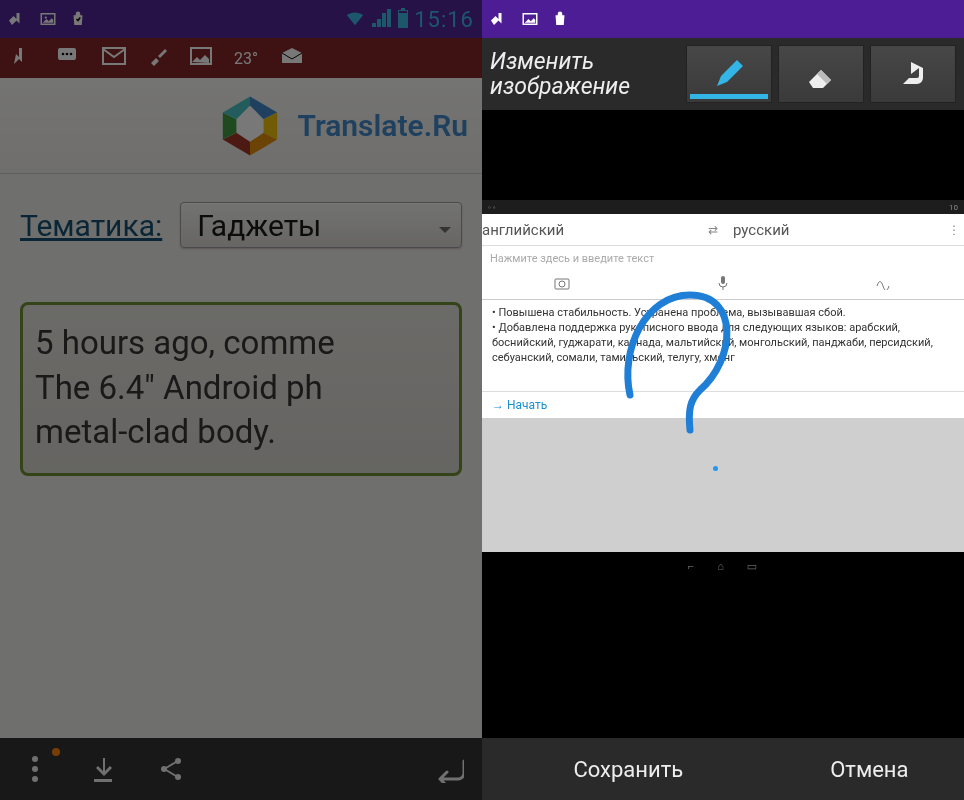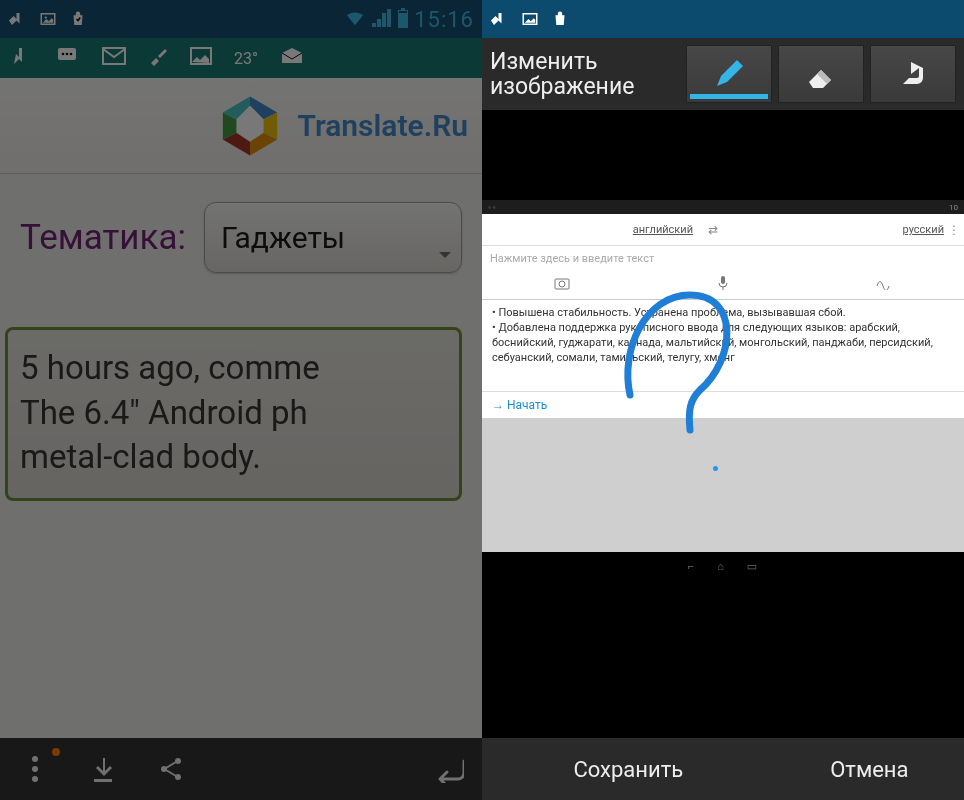--- a/index.html
+++ b/index.html
@@ -15,21 +15,21 @@
     width: 482px;
     height: 800px;
     position: relative;
     background: #000;
     display: flex;
     flex-direction: column;
   }
   
   .status-bar {
     height: 38px;
-    background: #0c4a6e;
+    background: #4c1d95;
     display: flex;
     align-items: center;
     padding: 0 8px;
     color: #fff;
     font-size: 14px;
   }
   .status-left { display: flex; gap: 10px; align-items: center; }
   .status-right { margin-left: auto; display: flex; gap: 6px; align-items: center; }
   .clock { color: #33b5e5; font-size: 22px; letter-spacing: 1px; }
   .sig-wifi { color: #33b5e5; }
@@ -47,21 +47,21 @@
 
   
   .left .dim-overlay {
     position: absolute; inset: 0;
     background: rgba(10,10,10,0.55);
     pointer-events: none;
     z-index: 50;
   }
   .notif-row {
     height: 40px;
-    background: #0f766e;
+    background: #7f1d1d;
     display: flex;
     align-items: center;
     gap: 22px;
     padding: 0 12px;
   }
   .left .content {
     flex: 1;
     background: #eceae7;
     display: flex;
     flex-direction: column;
@@ -81,41 +81,41 @@
     width: 68px; height: 68px;
   }
   .brand-title { color: #3a86c7; font-size: 30px; font-weight: 600; }
   .brand-sub  { color: #6d6d6d; font-size: 20px; }
   .topic-row {
     display: flex;
     align-items: center;
     gap: 18px;
     padding: 28px 20px 20px 20px;
   }
-  .topic-label { font-size: 35px; color: #701a75; }
+  .topic-label { font-size: 30px; color: #0c4a6e; text-decoration: underline; }
   .topic-select {
     flex: 1;
-    height: 71px;
+    height: 46px;
     border: 1px solid #999;
-    border-radius: 12px;
+    border-radius: 4px;
     background: linear-gradient(#f3f3f1,#d9d7d2);
     font-size: 30px;
     padding: 8px 16px;
     display: flex;
     align-items: center;
     box-shadow: inset 0 1px 0 #fff, 0 1px 2px rgba(0,0,0,.2);
     position: relative;
     color: #111;
   }
   .topic-select::after {
     content:""; position:absolute; right:10px; bottom:8px;
     border:6px solid transparent; border-top-color:#666;
   }
   .text-box {
-    margin: 34px 20px 0 5px;
+    margin: 34px 20px 0 20px;
     border: 3px solid #6a8a2d;
     border-radius: 8px;
     background: linear-gradient(#e2e0db,#d6d4ce);
     padding: 16px 12px 18px 12px;
     font-size: 33px;
     color: #2d2d2d;
     line-height: 1.35;
     white-space: pre-line;
     overflow: hidden;
   }
@@ -135,20 +135,21 @@
     height: 72px;
     background: #2a2a2a;
     display: flex;
     align-items: center;
     gap: 6px;
     padding: 0 8px;
   }
   .toolbar-title {
     color: #eee; font-size: 23px; line-height: 1.1; flex: 1;
     white-space: pre-line;
+    font-style: italic;
   }
   .tool-btn {
     width: 86px; height: 58px;
     background: linear-gradient(#474747,#3a3a3a);
     border: 1px solid #222;
     display:flex;align-items:center;justify-content:center;
     position: relative;
   }
   .tool-btn.sel::after {
     content:""; position:absolute; left:3px;right:3px;bottom:3px;
@@ -169,21 +170,21 @@
   }
   .mini-status {
     height: 14px; background:#1d1d1d;
     display:flex;align-items:center;justify-content:space-between;
     padding:0 6px;color:#888;font-size:8px;
   }
   .lang-row {
     height: 32px; display:flex;align-items:center;
     border-bottom:1px solid #ddd;
   }
-  .lang { flex:1;text-align:right;font-size:11px;color:#555;text-decoration:underline;}
+  .lang { flex:1;text-align:left;font-size:15px;color:#555;}
   .lang-mid{width:40px;text-align:center;color:#888;font-size:12px;}
   .lang-menu{width:20px;text-align:center;color:#888;}
   .prompt-row{height:24px;display:flex;align-items:center;padding:0 8px;
     color:#aaa;font-size:11px;}
   .icon-row{height:30px;display:flex;align-items:center;border-bottom:1px solid #ccc;}
   .icon-row > div{flex:1;text-align:center;color:#777;font-size:14px;}
   .whatsnew{padding:6px 10px;color:#333;font-size:11px;line-height:1.35;}
   .whatsnew-title{color:#000;font-size:12px;margin-bottom:4px;}
   .whatsnew ul{list-style:none;padding:0;}
   .whatsnew li::before{content:"• ";}

